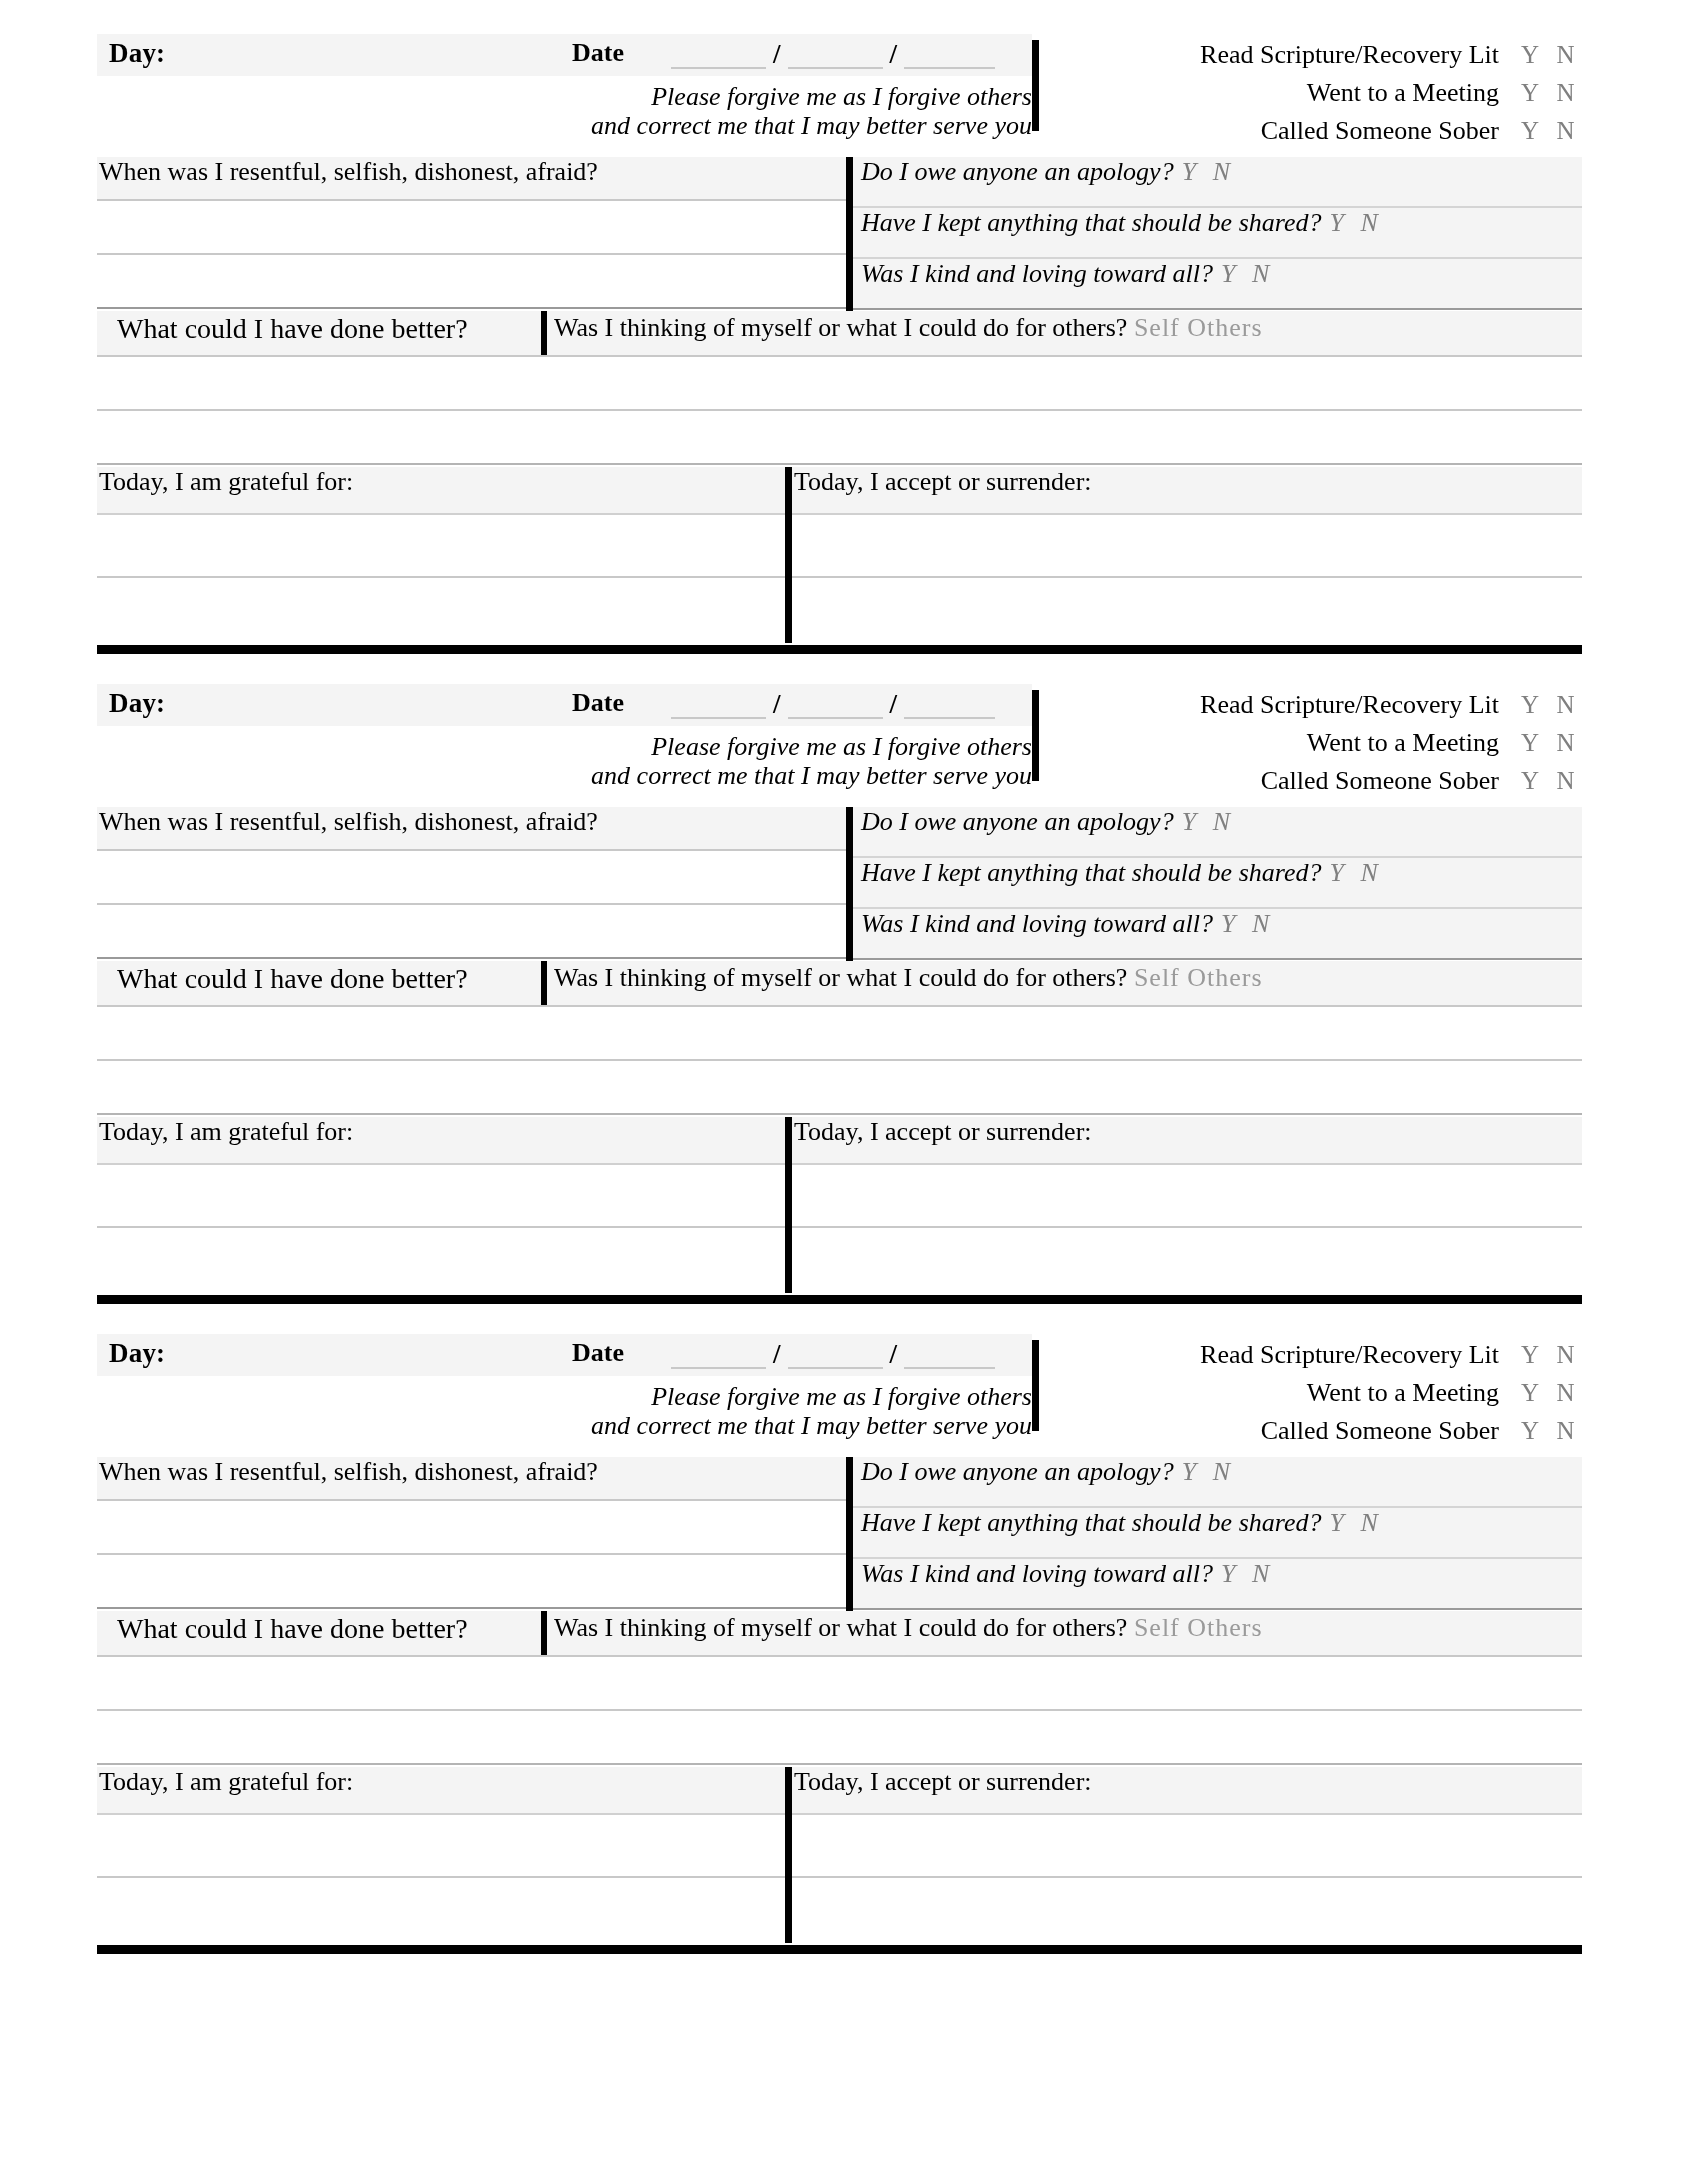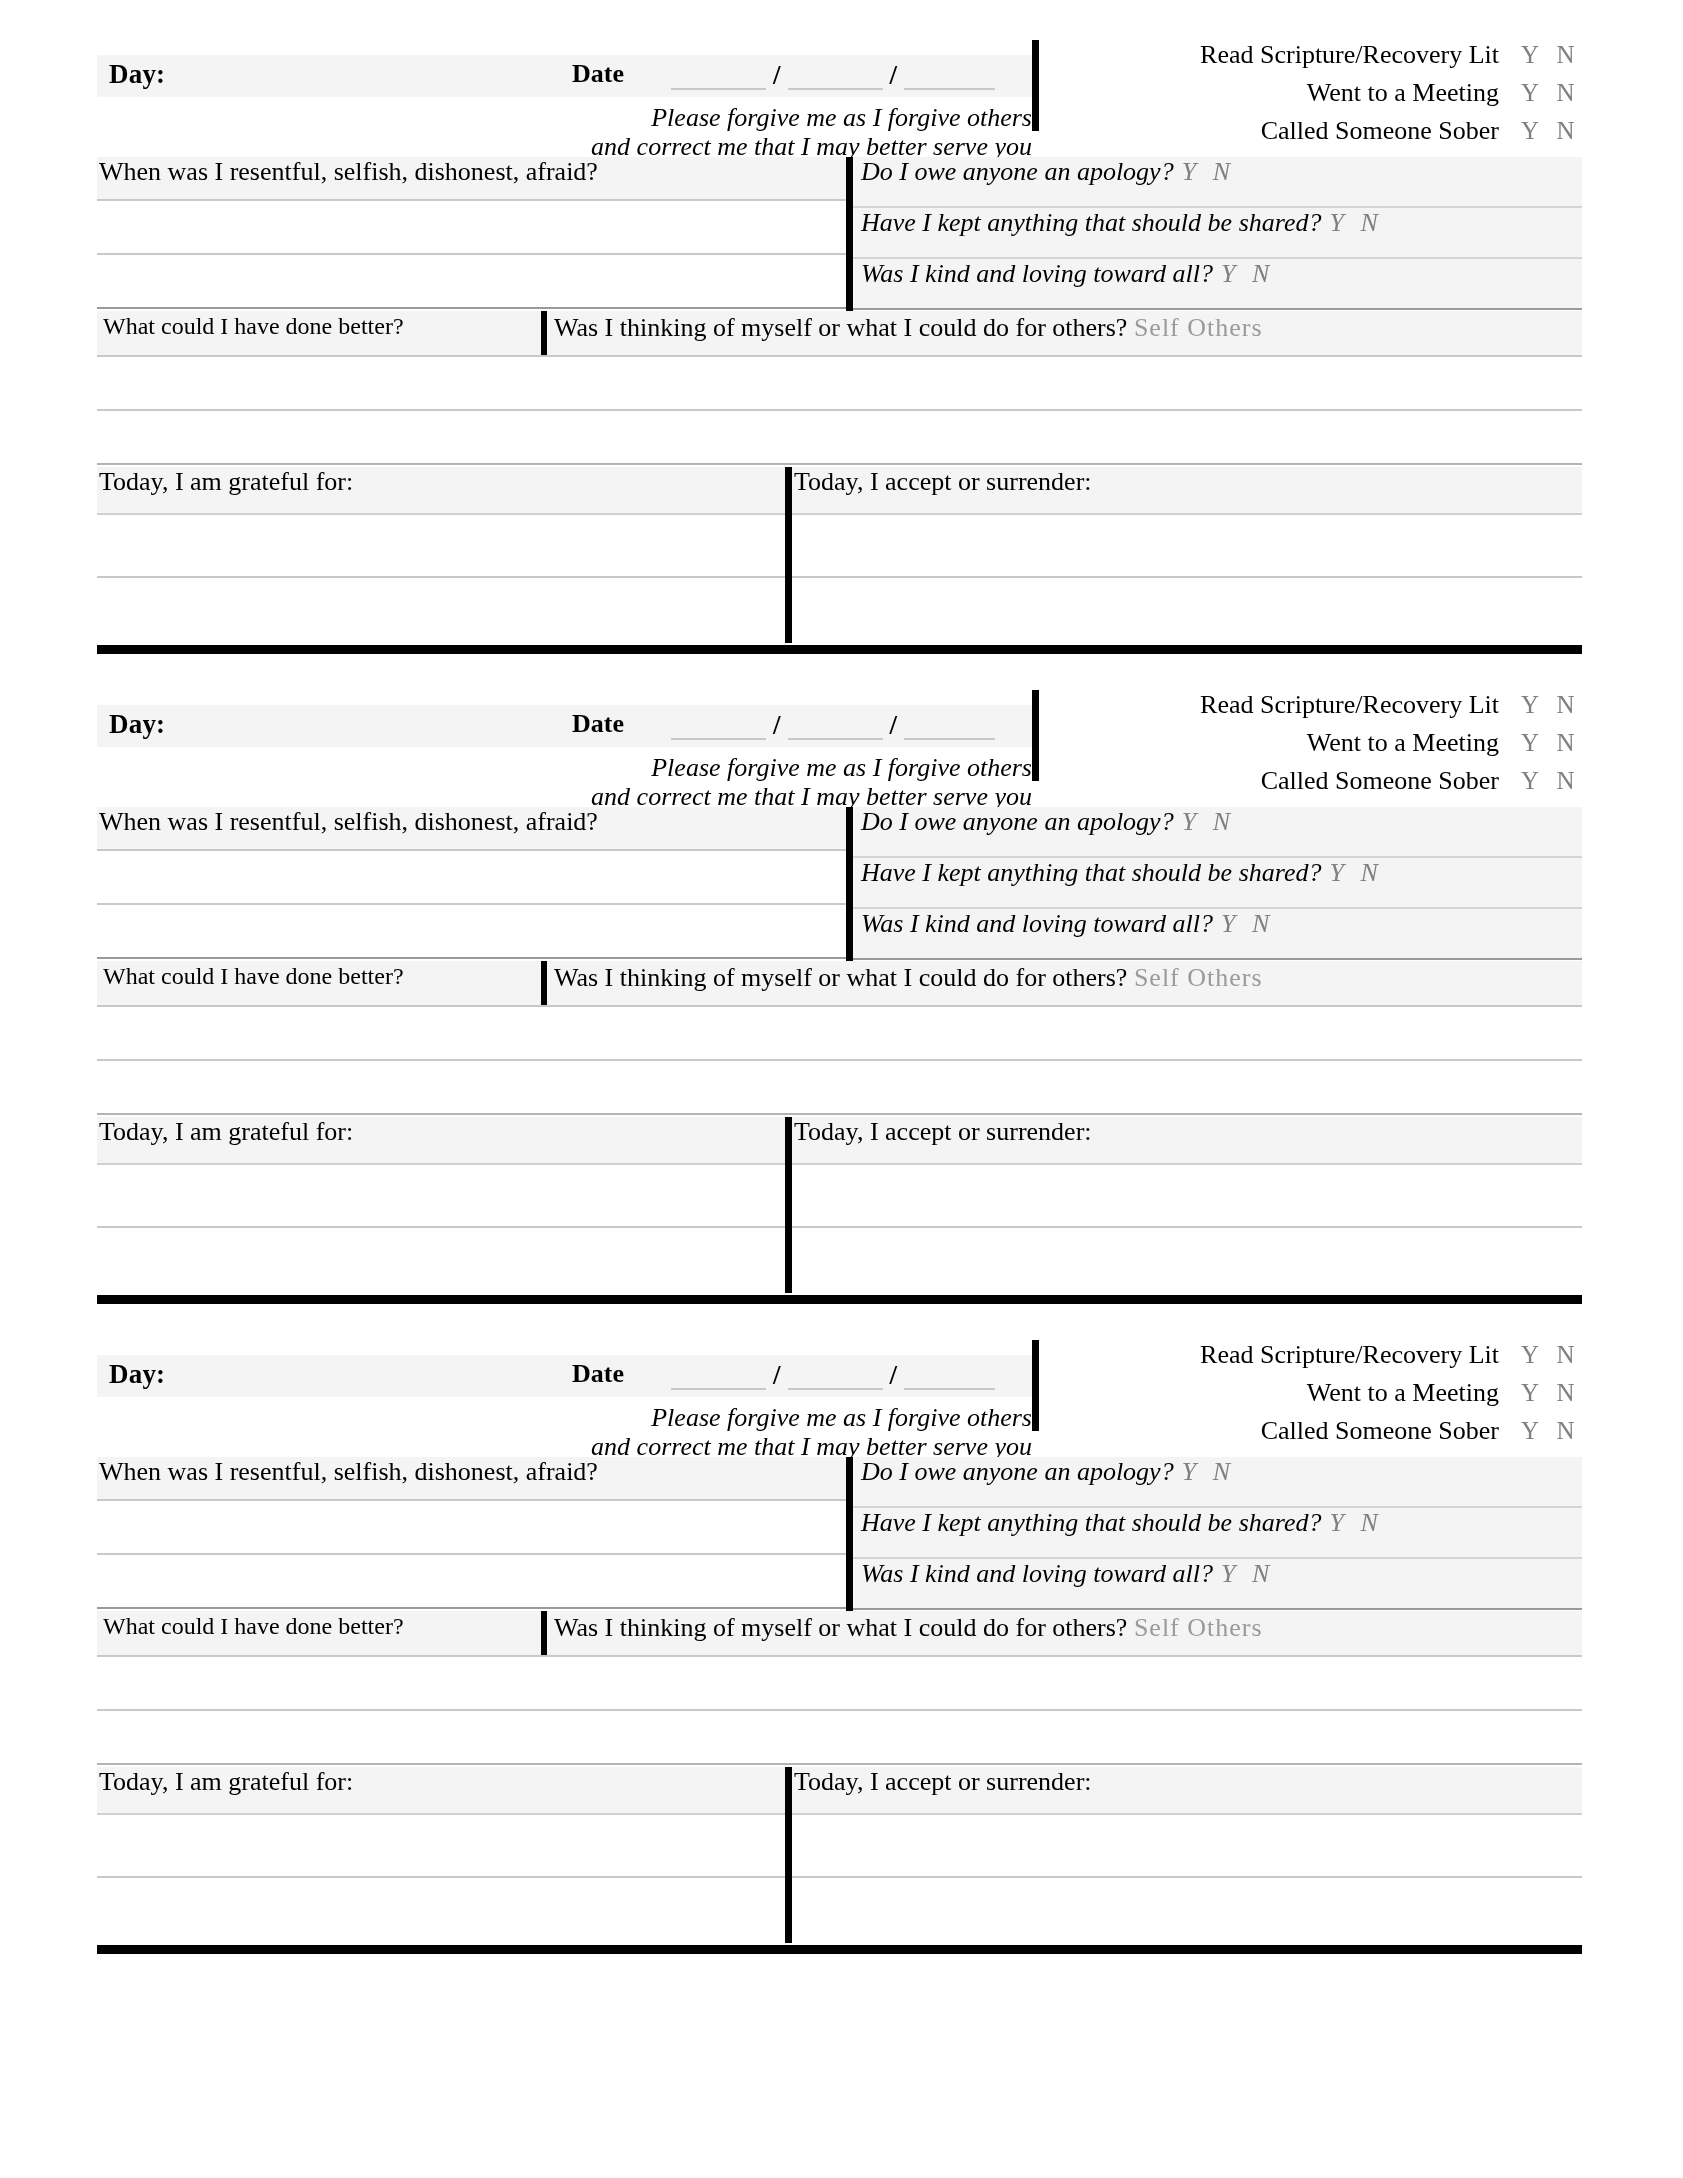--- a/index.html
+++ b/index.html
@@ -28,21 +28,20 @@
   
   .block-header {
     position: relative;
     height: 117px;
   }
 
   .hdr-left {
     position: absolute;
     left: 0; top: 0;
     width: 935px;
-    margin-top: 21px;
   }
 
   .daydate-bar {
     position: relative;
     background: #f4f4f4;
     height: 42px;
     width: 935px;
   }
 
   .day-label {
@@ -185,22 +184,22 @@
   .better-row {
     position: relative;
     height: 46px;
     background: #f4f4f4;
     border-bottom: 2px solid #c8c8c8;
     white-space: nowrap;
     overflow: hidden;
   }
   .better-left {
     position: absolute;
-    left: 6px; top: 2px;
-    font-size: 24px;
+    left: 20px; top: 2px;
+    font-size: 28px;
   }
   .better-bar {
     position: absolute;
     left: 444px; top: 0;
     width: 6px; height: 46px;
     background: #000;
   }
   .better-right {
     position: absolute;
     left: 457px; top: 2px;

